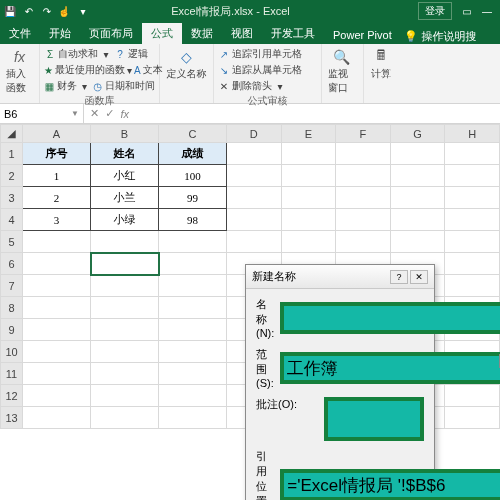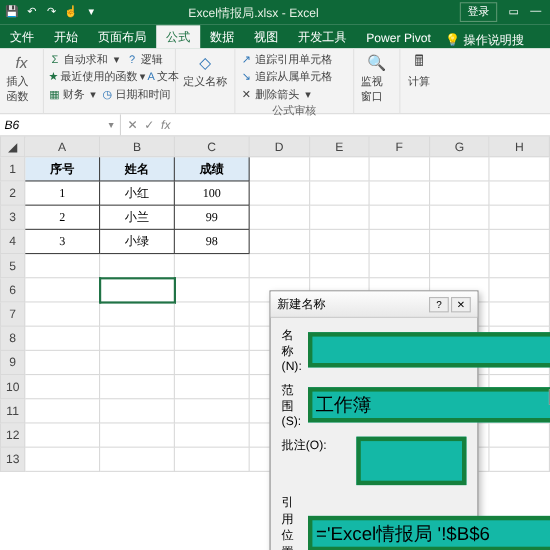--- a/index.html
+++ b/index.html
@@ -24,21 +24,21 @@
 .rgroup { border-right: 1px solid #e1e1e1; padding: 2px 4px; display: flex; flex-direction: column; justify-content: space-between; }
 .rgroup-label { text-align: center; font-size: 10px; color: #666; }
 .rbig { display: flex; flex-direction: column; align-items: center; gap: 1px; padding: 2px; }
 .ricon { width: 18px; height: 18px; display: inline-flex; align-items: center; justify-content: center; font-size: 14px; }
 .rrow { display: flex; align-items: center; gap: 2px; padding: 1px 0; white-space: nowrap; }
 .rrow .sm { width: 12px; height: 12px; font-size: 10px; display: inline-flex; align-items: center; justify-content: center; }
 .blue { color: #2e75b6; }
 .green { color: #217346; }
 
 .namebox-row { height: 20px; border-bottom: 1px solid #d4d4d4; display: flex; align-items: center; background: #fff; }
-.namebox { width: 110px; border-right: 1px solid #d4d4d4; padding: 0 4px; font-size: 11px; height: 100%; display: flex; align-items: center; justify-content: space-between; font-style: italic; }
+.namebox { width: 84px; border-right: 1px solid #d4d4d4; padding: 0 4px; font-size: 11px; height: 100%; display: flex; align-items: center; justify-content: space-between; }
 .namebox .dd { color: #888; font-size: 8px; }
 .fx-area { display: flex; align-items: center; gap: 6px; padding: 0 6px; color: #888; }
 .fx-area .fx { font-style: italic; }
 
 .sheet { position: relative; }
 .sheet table { border-collapse: collapse; width: 100%; table-layout: fixed; }
 .sheet th, .sheet td { border: 1px solid #d9d9d9; height: 22px; font-size: 11px; text-align: center; background: #fff; }
 .sheet th { background: #e6e6e6; color: #444; font-weight: normal; }
 .sheet .rowhdr { width: 22px; }
 .sheet .colhdr { height: 18px; }
@@ -121,20 +121,21 @@
           <span>文本</span>
         </div>
       <div class="rrow">
           <span class="sm green">▦</span>
           <span>财务</span>
           <span class="sm">▾</span>
           <span class="sm blue">◷</span>
           <span>日期和时间</span>
         </div>
     </div>
+    <div class="rgroup-label">函数库</div>
   </div>
   <div class="rgroup" style="width:54px">
     <div class="rbig">
       <span class="ricon blue">◇</span>
       <span style="text-align:center">定义名称</span>
     </div>
   </div>
   <div class="rgroup" style="width:108px">
     <div>
       <div class="rrow">

